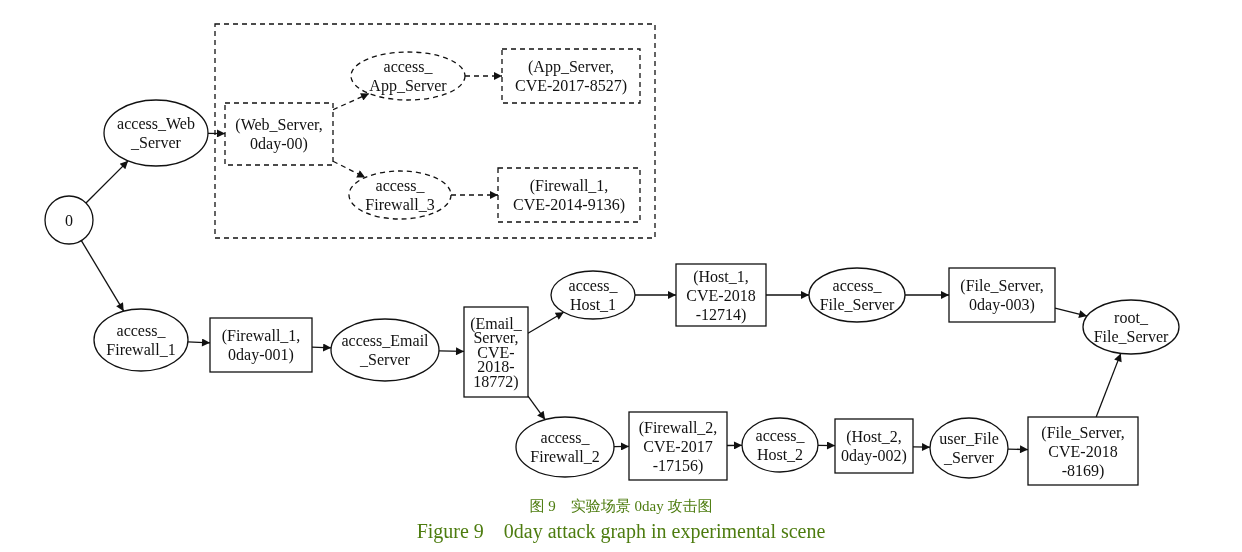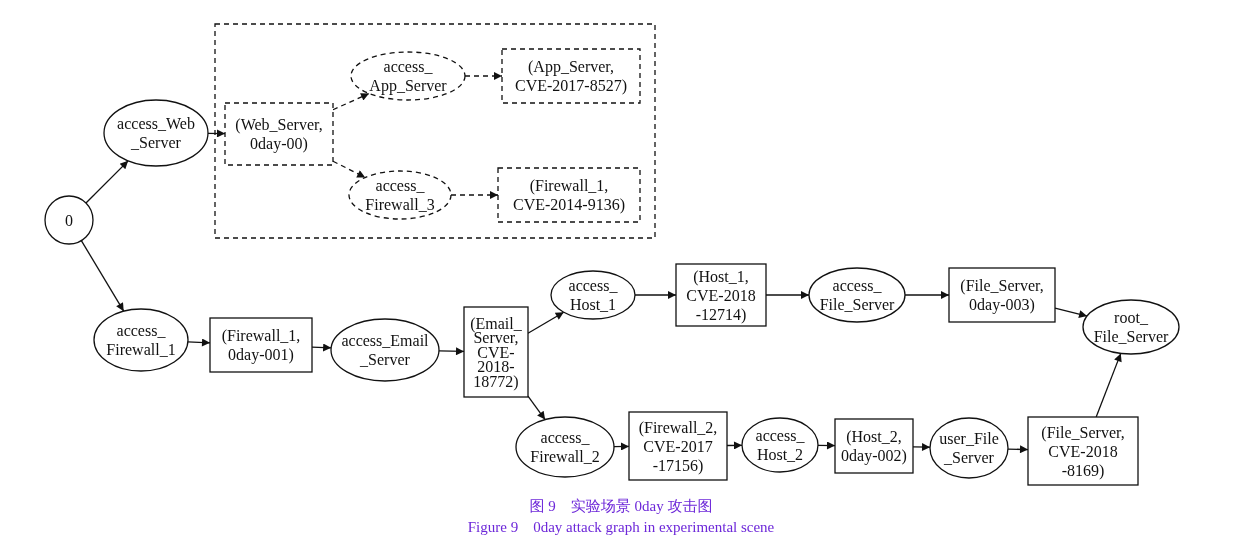--- a/index.html
+++ b/index.html
@@ -1,22 +1,22 @@
 <!DOCTYPE html>
 <html><head>
 <meta charset="utf-8">
 <style>
   html, body { margin: 0; padding: 0; background: #ffffff; }
   body { width: 1242px; height: 552px; overflow: hidden; position: relative; }
   svg#graph { position: absolute; left: 0; top: 0; }
   svg text { font-family: "Liberation Serif", "DejaVu Serif", serif; font-size: 16px; fill: #111; }
   .caption { position: absolute; left: 0; width: 1242px; text-align: center;
-             font-family: "Liberation Serif", "DejaVu Serif", serif; color: #6d28d9; }
+             font-family: "Liberation Serif", "DejaVu Serif", serif; color: #4d7c0f; }
   .cap-cn { top: 497px; font-size: 15px; }
-  .cap-en { top: 518px; font-size: 15px; }
+  .cap-en { top: 518px; font-size: 20px; }
 </style>
 </head>
 <body>
 
 <svg id="graph" width="1242" height="495" viewBox="0 0 1242 495" xmlns="http://www.w3.org/2000/svg">
   <defs>
     <marker id="arrow" viewBox="0 0 10 10" refX="10" refY="5" markerWidth="10" markerHeight="8" markerUnits="userSpaceOnUse" orient="auto">
       <path d="M0,0 L10,5 L0,10 z" fill="#111"></path>
     </marker>
   </defs>

